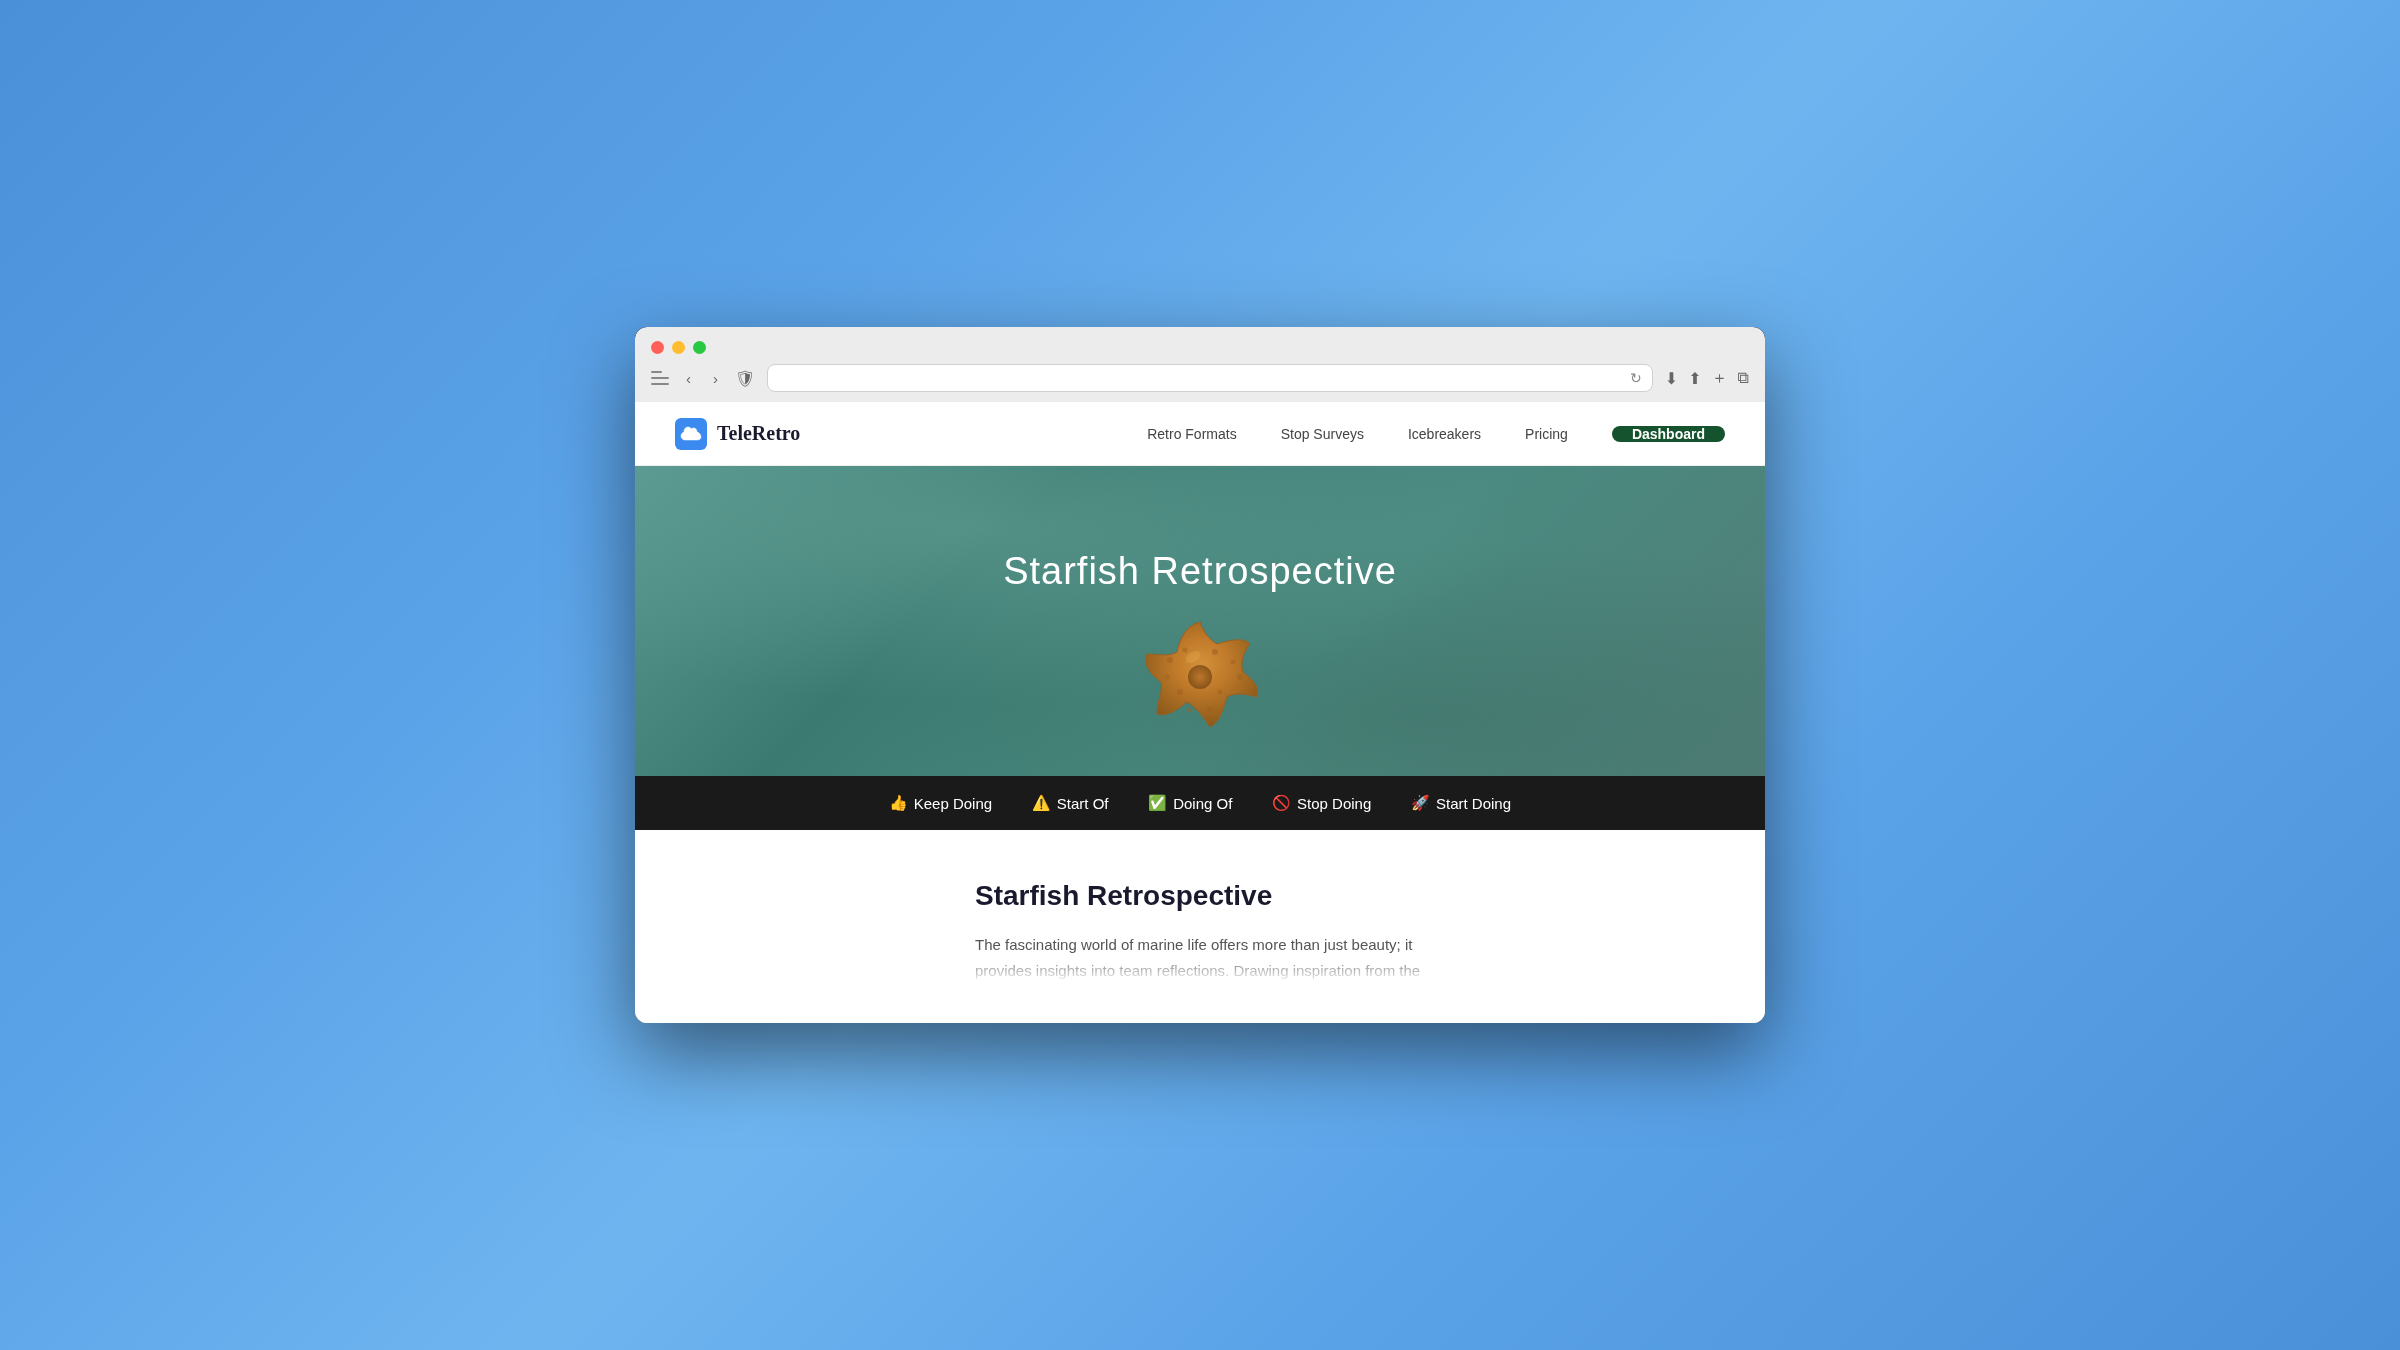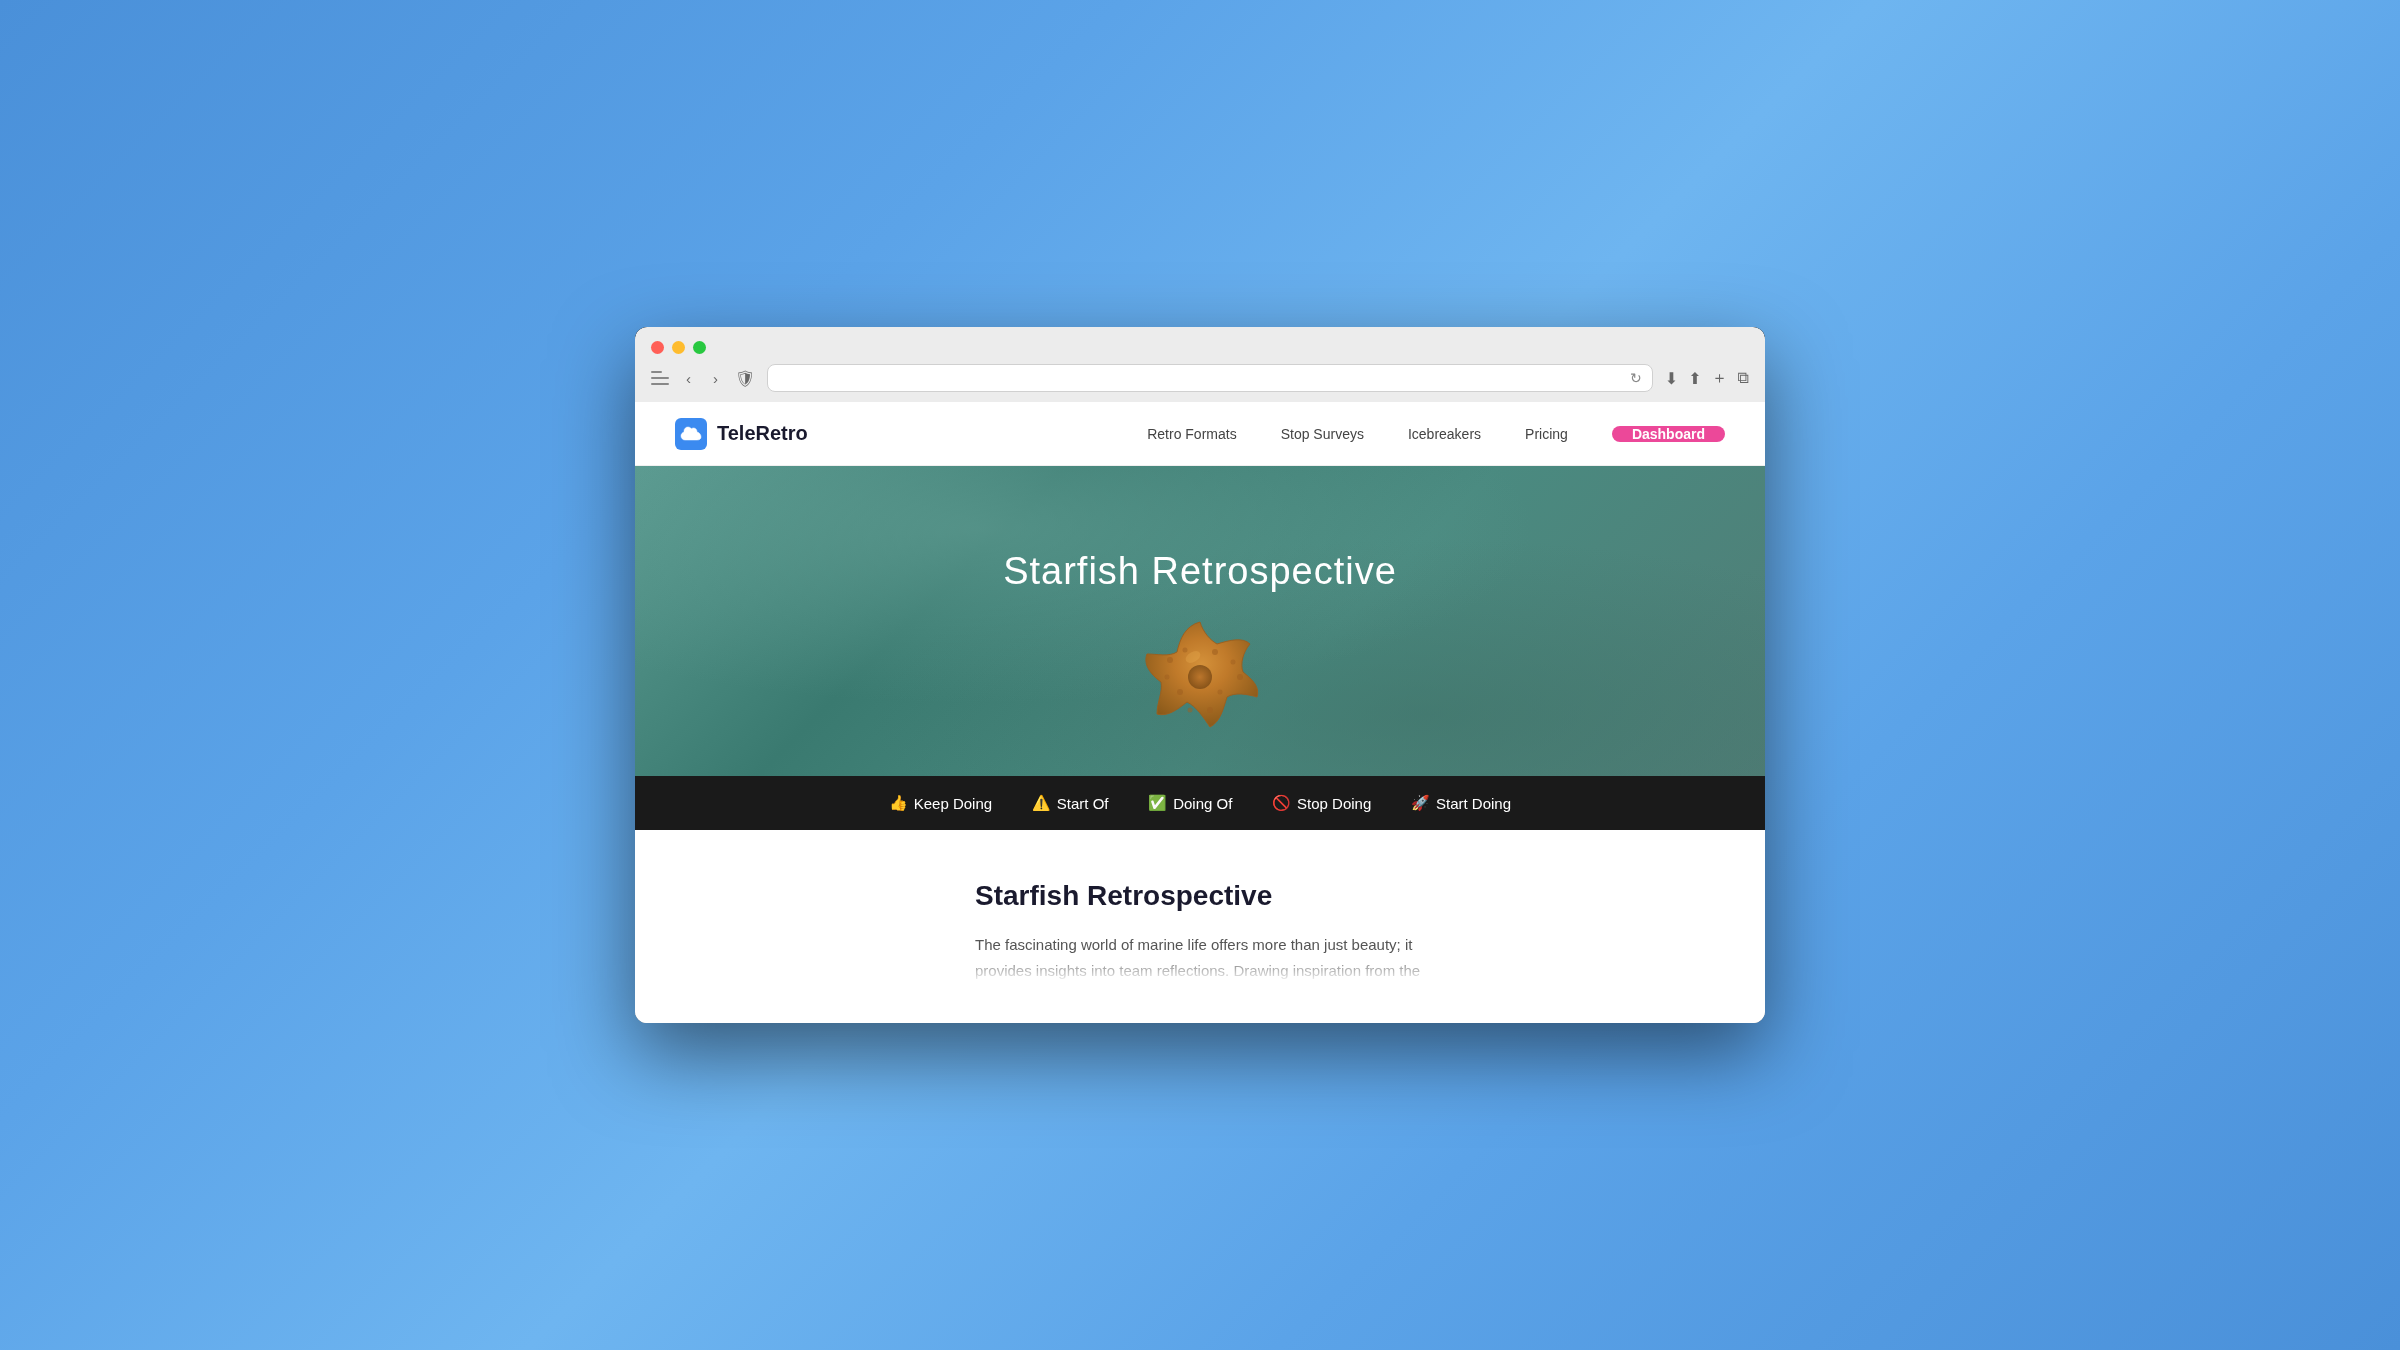--- a/index.html
+++ b/index.html
@@ -127,20 +127,21 @@
       padding: 0 40px;
       height: 64px;
       border-bottom: 1px solid #f0f0f0;
     }
 
     .logo {
       display: flex;
       align-items: center;
       gap: 10px;
       text-decoration: none;
+      font-family: Liberation Serif, serif;
     }
 
     .logo-icon {
       width: 32px;
       height: 32px;
       background: #3b8af0;
       border-radius: 6px;
       display: flex;
       align-items: center;
       justify-content: center;
@@ -164,21 +165,21 @@
     .nav-link {
       font-size: 14px;
       color: #444;
       text-decoration: none;
       cursor: pointer;
       background: none;
       border: none;
     }
 
     .nav-dashboard-btn {
-      background: #ec4899;
+      background: #14532d;
       color: white;
       border: none;
       border-radius: 8px;
       padding: 0 20px;
       font-size: 14px;
       font-weight: 600;
       cursor: pointer;
     }
 
     

